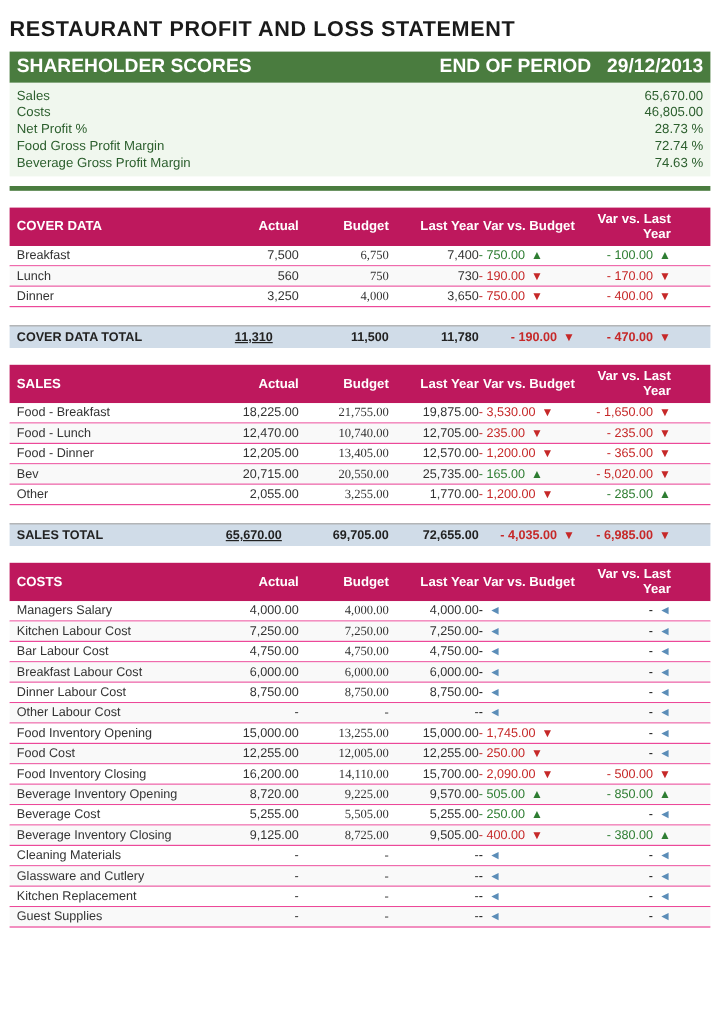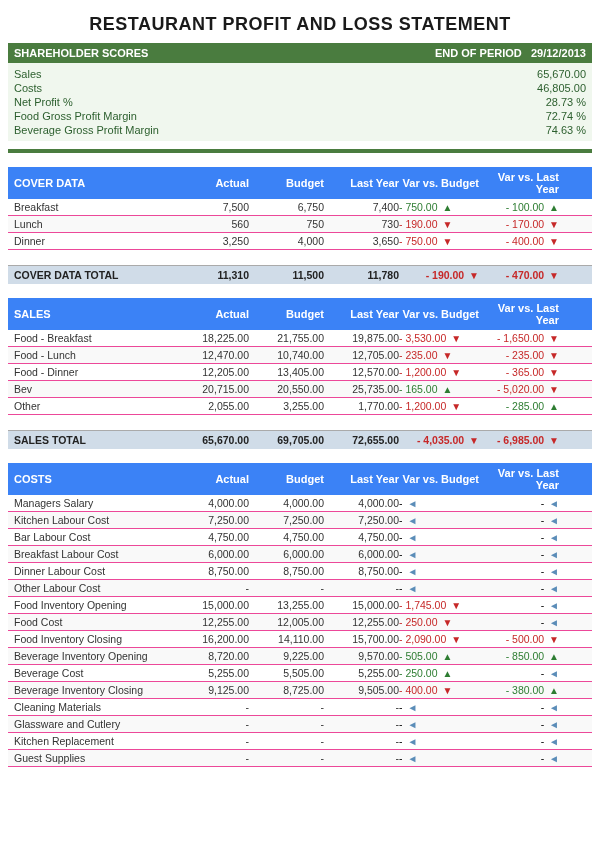--- a/index.html
+++ b/index.html
@@ -4,56 +4,55 @@
   <style>
     * { margin: 0; padding: 0; box-sizing: border-box; }
     body { font-family: Arial, sans-serif; font-size: 11px; background: #fff; width: 600px; }
     
     .page { width: 600px; padding: 8px; }
     
     .main-title {
       font-size: 18px;
       font-weight: bold;
       color: #1a1a1a;
-      text-align: center;
       padding: 6px 0 8px 0;
       letter-spacing: 0.5px;
     }
     
     
     .shareholder-header {
       background: #4a7c3f;
       color: #fff;
       padding: 4px 6px;
       display: flex;
       justify-content: space-between;
       align-items: center;
       font-weight: bold;
-      font-size: 11px;
+      font-size: 16px;
     }
     
     .shareholder-body {
       background: #f0f7ee;
       padding: 4px 6px;
     }
     
     .shareholder-row {
       display: flex;
       justify-content: space-between;
       padding: 1px 0;
       color: #2c5f2e;
       font-size: 11px;
     }
     
     .shareholder-row .label { font-weight: normal; }
     .shareholder-row .value { min-width: 120px; text-align: right; }
     
     
     .section-header {
-      background: #3b82f6;
+      background: #be185d;
       color: #fff;
       padding: 4px 6px;
       display: flex;
       align-items: center;
       font-weight: bold;
       font-size: 11px;
       margin-top: 8px;
     }
     
     .section-header .header-label { flex: 0 0 160px; }
@@ -70,39 +69,39 @@
       padding: 2px 6px;
       font-size: 10.5px;
       border-bottom: 1px solid #ec4899;
     }
     
     .data-row:nth-child(even) { background: #f9f9f9; }
     .data-row:nth-child(odd) { background: #fff; }
     
     .data-row .row-label { flex: 0 0 160px; color: #333; }
     .data-row .row-actual { flex: 0 0 75px; text-align: right; color: #333; }
-    .data-row .row-budget { flex: 0 0 75px; text-align: right; color: #333; }
+    .data-row .row-budget { flex: 0 0 75px; text-align: right; color: #333; font-family: Liberation Serif, serif; }
     .data-row .row-lastyear { flex: 0 0 75px; text-align: right; color: #333; }
     .data-row .row-varbudget { flex: 0 0 80px; text-align: right; display: flex; align-items: center; gap: 2px; }
     .data-row .row-varlastyear { flex: 0 0 80px; text-align: right; display: flex; align-items: center; justify-content: flex-end; gap: 2px; }
     
     
     .total-row {
       display: flex;
       align-items: center;
       padding: 3px 6px;
       background: #d0dce8;
       font-weight: bold;
       font-size: 10.5px;
       border-top: 1px solid #aaa;
       margin-top: 15px;
     }
     
     .total-row .row-label { flex: 0 0 160px; color: #222; }
-    .total-row .row-actual { flex: 0 0 75px; text-align: right; color: #222; }
+    .total-row .row-actual { flex: 0 0 75px; text-align: center; color: #222; text-decoration: underline; }
     .total-row .row-budget { flex: 0 0 75px; text-align: right; color: #222; }
     .total-row .row-lastyear { flex: 0 0 75px; text-align: right; color: #222; padding-left: 20px; }
     .total-row .row-varbudget { flex: 0 0 80px; text-align: right; display: flex; align-items: center; justify-content: flex-end; gap: 2px; }
     .total-row .row-varlastyear { flex: 0 0 80px; text-align: right; display: flex; align-items: center; justify-content: flex-end; gap: 2px; }
     
     .arrow-up { color: #2e7d32; font-size: 10px; }
     .arrow-down { color: #c62828; font-size: 10px; }
     .arrow-left { color: #5b8db8; font-size: 10px; }
     
     .green-val { color: #2e7d32; }

